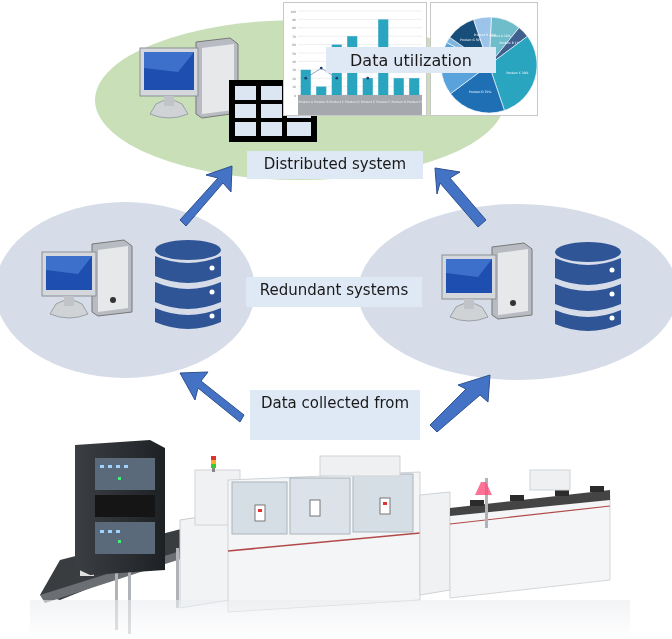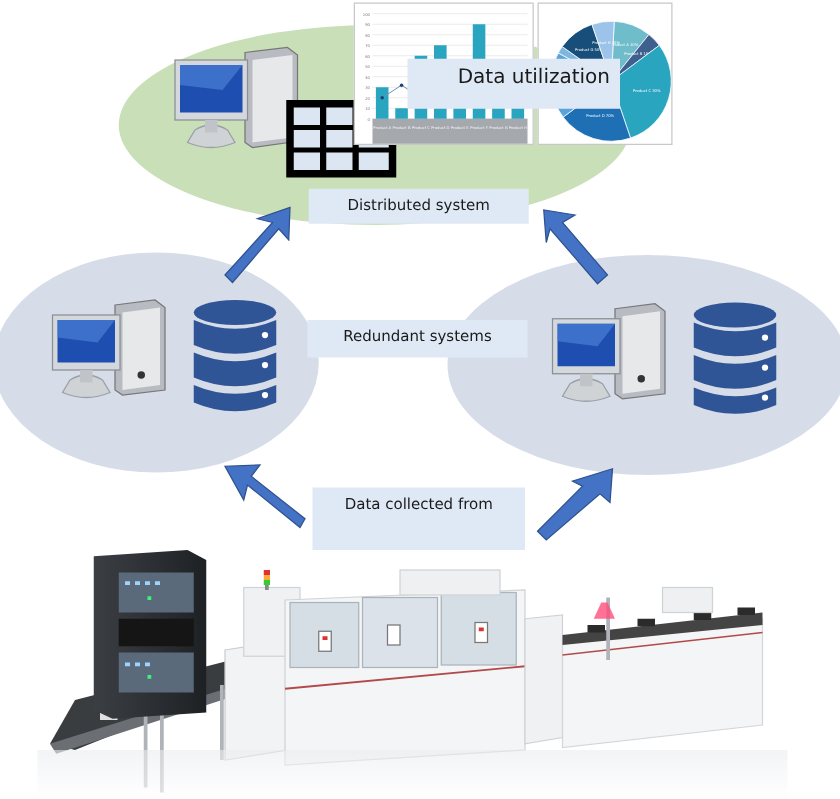--- a/index.html
+++ b/index.html
@@ -1,19 +1,19 @@
 <!DOCTYPE html>
 <html><head>
 <meta charset="utf-8">
 <style>
   html, body { margin:0; padding:0; background:#ffffff; }
   body { width:672px; height:639px; position:relative; overflow:hidden; font-family:"DejaVu Sans", sans-serif; }
   .label-box {
     position:absolute; background:#dfe9f5; color:#1a1a1a;
-    font-family:"DejaVu Sans", sans-serif; font-size:12px; text-align:center;
+    font-family:"DejaVu Sans", sans-serif; font-size:15px; text-align:center;
     line-height:19px; padding:4px 8px; box-sizing:border-box; white-space:nowrap;
   }
   svg { position:absolute; left:0; top:0; overflow:visible; }
   .chart-panel { position:absolute; background:#fff; border:1px solid #c8c8c8; box-sizing:border-box; }
 </style>
 </head>
 <body>
 
 <svg width="672" height="639">
   <ellipse cx="300" cy="100" rx="205" ry="80" fill="#c9dfb8"></ellipse>
@@ -118,23 +118,23 @@
       <text x="28.325147312870193" y="64.24960396451128" font-size="3" text-anchor="middle" fill="#ffffff" font-family="DejaVu Sans, sans-serif">Product E 40%</text>
       <path d="M58,62 L15.644024369067203,39.41745522861015 A48,48 0 0 1 18.808357246342773,34.28691395261605 Z" fill="#7fb6e0" stroke="#ffffff" stroke-width="0.6"></path>
       <text x="32.670255836700505" y="46.37752706445632" font-size="3" text-anchor="middle" fill="#ffffff" font-family="DejaVu Sans, sans-serif">Product F</text>
       <path d="M58,62 L18.808357246342773,34.28691395261605 A48,48 0 0 1 42.58263824898413,16.543372797376257 Z" fill="#174f7a" stroke="#ffffff" stroke-width="0.6"></path>
       <text x="40.200015344624454" y="38.15009127337392" font-size="3" text-anchor="middle" fill="#ffffff" font-family="DejaVu Sans, sans-serif">Product G 50%</text>
       <path d="M58,62 L42.58263824898413,16.543372797376257 A48,48 0 0 1 60.39900012499254,14.059987501041618 Z" fill="#9cc4ea" stroke="#ffffff" stroke-width="0.6"></path>
       <text x="53.891535697858814" y="32.524957657739805" font-size="3" text-anchor="middle" fill="#ffffff" font-family="DejaVu Sans, sans-serif">Product H 20%</text>
     </svg>
 </div>
 
-<div class="label-box" style="left:326px;top:47px;width:170px;height:40px;font-size:16px;text-align:right;">Data utilization</div>
+<div class="label-box" style="left:326px;top:47px;width:170px;height:26px;font-size:16px;">Data utilization</div>
 <div class="label-box" style="left:247px;top:151px;width:176px;height:28px;">Distributed system</div>
-<div class="label-box" style="left:246px;top:256px;width:176px;height:30px;">Redundant systems</div>
+<div class="label-box" style="left:246px;top:277px;width:176px;height:30px;">Redundant systems</div>
 <div class="label-box" style="left:250px;top:390px;width:170px;height:50px;padding:4px 4px;">
   <div>Data collected from</div>
 </div>
 
 <svg width="672" height="639">
   <g transform="translate(40,240)">
     <path d="M52,4 L84,0 L92,6 L92,72 L58,76 L52,72 Z" fill="#b8bcc2" stroke="#777"></path>
     <path d="M58,10 L88,6 L88,68 L58,72 Z" fill="#e6e8ea"></path>
     <circle cx="73" cy="60" r="3" fill="#333"></circle>
     <rect x="2" y="12" width="54" height="44" fill="#d4d8dc" stroke="#8a8f95"></rect>

